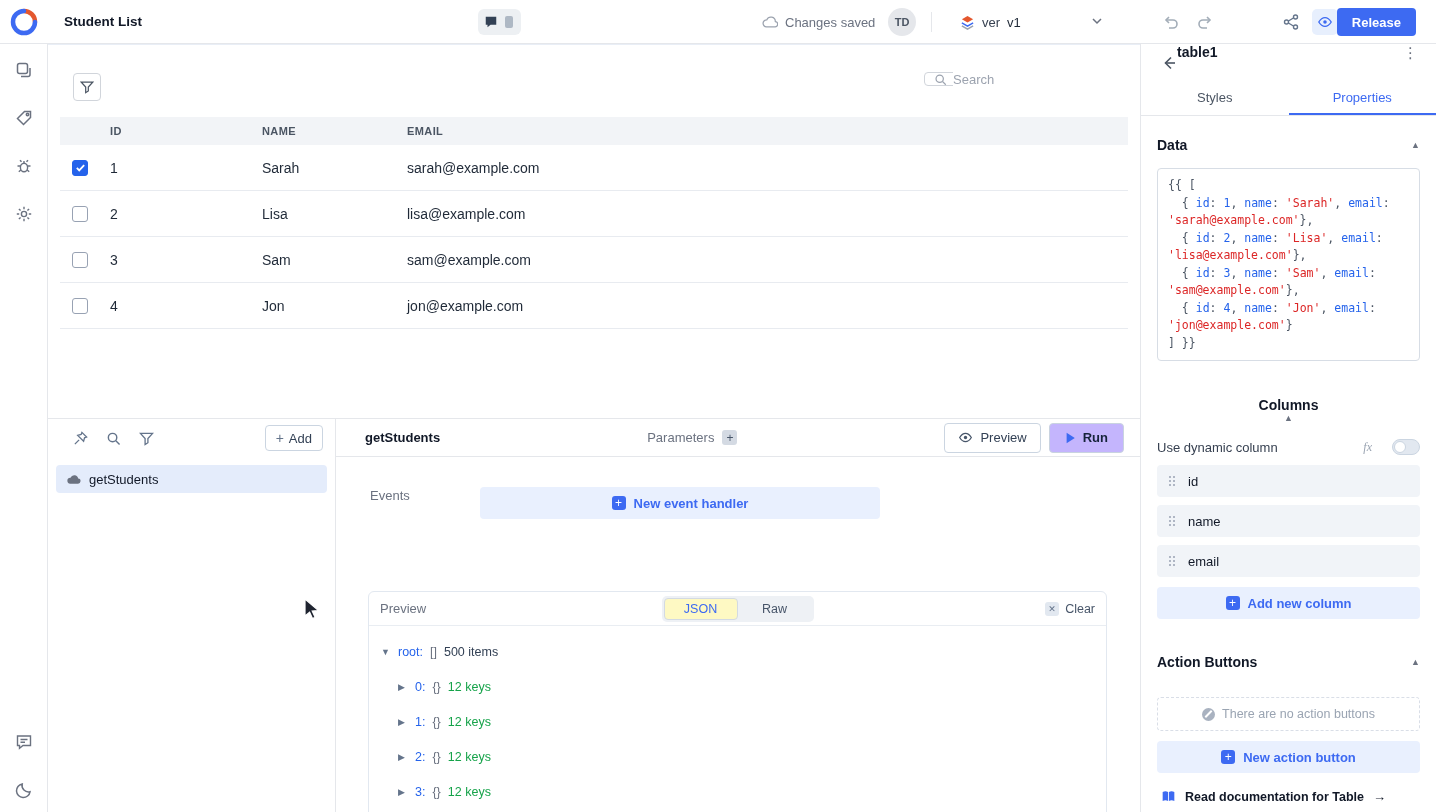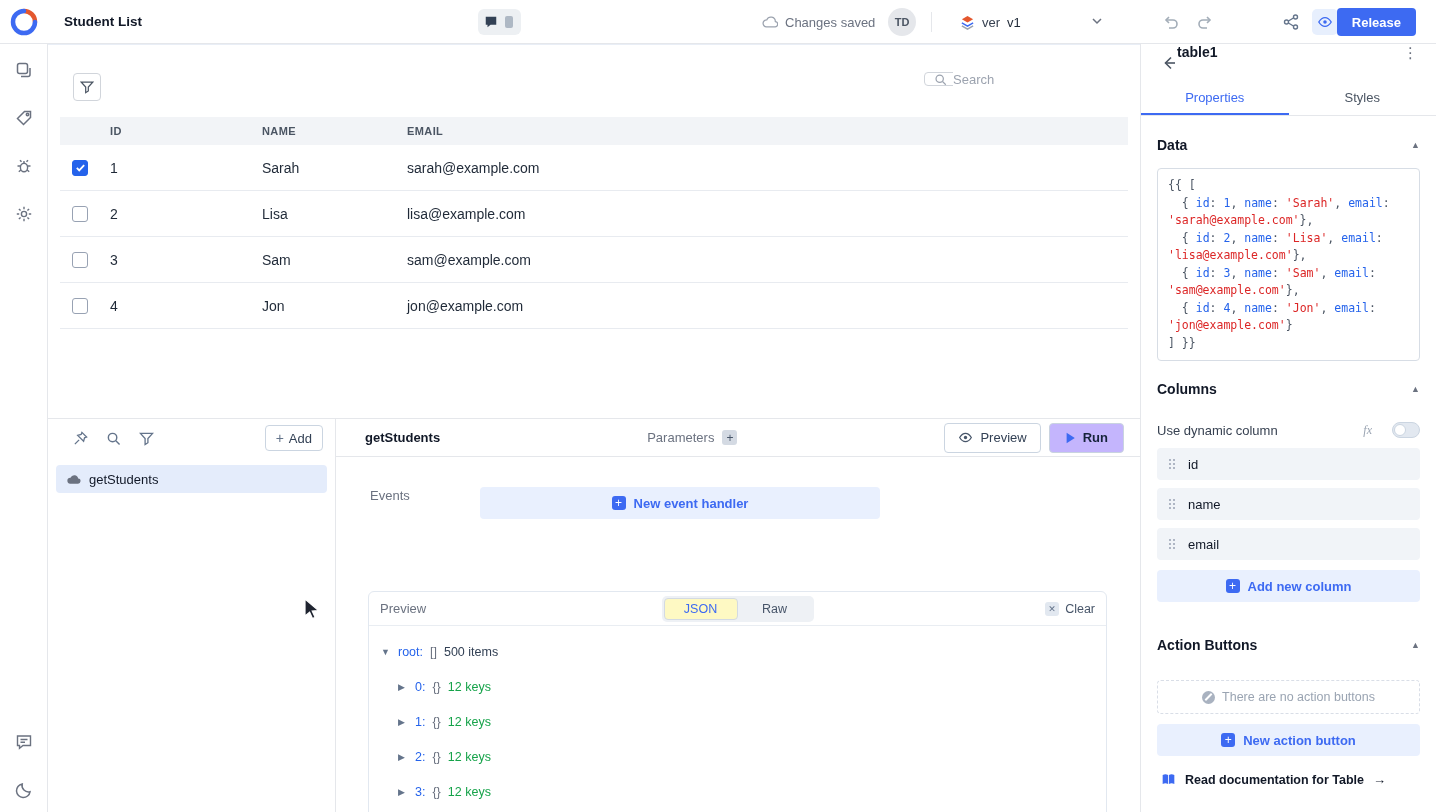--- a/index.html
+++ b/index.html
@@ -133,21 +133,21 @@
     color:#4B5563; border-bottom:2px solid transparent; cursor:pointer; }
   .insp-tab.active { color:#3D6AF2; border-bottom-color:#3D6AF2; font-weight:500; }
   .insp-body { padding:20px 16px 0; }
   .section-hdr { display:flex; align-items:center; justify-content:space-between; font-size:14px;
     font-weight:700; color:#111827; height:18px; }
   .sec-caret { font-size:9px; color:#6B7280; cursor:pointer; }
   .code-box { margin-top:14px; border:1px solid #D7DDE5; border-radius:4px; padding:8px 10px;
     font-family:"DejaVu Sans Mono","Liberation Mono",monospace; font-size:11.5px; line-height:17.5px;
     color:#374151; white-space:pre-wrap; cursor:text; }
   .tok-p { color:#4B5563; } .tok-k { color:#2563EB; } .tok-n { color:#2563EB; } .tok-s { color:#DC2626; }
-  .sec-columns { margin-top:19px; }
+  .sec-columns { margin-top:36px;flex-direction:column; }
   .dyn-row { margin-top:22px; height:20px; display:flex; align-items:center; font-size:13px; color:#374151; }
   .fx { margin-left:auto; font-style:italic; color:#9AA4B2; font-size:12px;
     font-family:"Liberation Serif","DejaVu Serif",serif; margin-right:20px; }
   .toggle { width:28px; height:16px; background:#E2E8F0; border:1px solid #CBD5E1; border-radius:9px;
     position:relative; cursor:pointer; }
   .toggle-knob { position:absolute; left:1px; top:1px; width:12px; height:12px; background:#fff;
     border:1px solid #CBD5E1; border-radius:50%; }
   .col-item { margin-top:8px; height:32px; background:#F1F4F8; border-radius:4px; display:flex;
     align-items:center; padding:0 12px; gap:13px; font-size:13px; color:#111827; cursor:pointer; }
   .col-item:first-of-type { margin-top:14px; }
@@ -496,22 +496,22 @@
     <span class="ico">
       <svg width="16" height="16" viewBox="0 0 16 16">
           <path d="M10 2.5L4.5 8 10 13.5" fill="none" stroke="#4B5563" stroke-width="1.6"></path>
           <path d="M4.5 8H14" stroke="#4B5563" stroke-width="1.6" fill="none"></path>
         </svg>
     </span>
     <span class="insp-title">table1</span>
     <span class="kebab">⋮</span>
   </div>
   <div class="insp-tabs">
+    <span class="insp-tab">Styles</span>
     <span class="insp-tab active">Properties</span>
-    <span class="insp-tab">Styles</span>
   </div>
 
   <div class="insp-body">
     <div class="section-hdr">
       <span>Data</span>
       <span class="sec-caret">▲</span>
     </div>
     <div class="code-box"><div class="cline"><span class="tok-p">{{ [</span></div><div class="cline"><span class="tok-p">  { </span><span class="tok-k">id</span><span class="tok-p">: </span><span class="tok-n">1</span><span class="tok-p">, </span><span class="tok-k">name</span><span class="tok-p">: </span><span class="tok-s">'Sarah'</span><span class="tok-p">, </span><span class="tok-k">email</span><span class="tok-p">:</span></div><div class="cline"><span class="tok-s">'sarah@example.com'</span><span class="tok-p">},</span></div><div class="cline"><span class="tok-p">  { </span><span class="tok-k">id</span><span class="tok-p">: </span><span class="tok-n">2</span><span class="tok-p">, </span><span class="tok-k">name</span><span class="tok-p">: </span><span class="tok-s">'Lisa'</span><span class="tok-p">, </span><span class="tok-k">email</span><span class="tok-p">:</span></div><div class="cline"><span class="tok-s">'lisa@example.com'</span><span class="tok-p">},</span></div><div class="cline"><span class="tok-p">  { </span><span class="tok-k">id</span><span class="tok-p">: </span><span class="tok-n">3</span><span class="tok-p">, </span><span class="tok-k">name</span><span class="tok-p">: </span><span class="tok-s">'Sam'</span><span class="tok-p">, </span><span class="tok-k">email</span><span class="tok-p">:</span></div><div class="cline"><span class="tok-s">'sam@example.com'</span><span class="tok-p">},</span></div><div class="cline"><span class="tok-p">  { </span><span class="tok-k">id</span><span class="tok-p">: </span><span class="tok-n">4</span><span class="tok-p">, </span><span class="tok-k">name</span><span class="tok-p">: </span><span class="tok-s">'Jon'</span><span class="tok-p">, </span><span class="tok-k">email</span><span class="tok-p">:</span></div><div class="cline"><span class="tok-s">'jon@example.com'</span><span class="tok-p">}</span></div><div class="cline"><span class="tok-p">] }}</span></div></div>
 
     <div class="section-hdr sec-columns">

